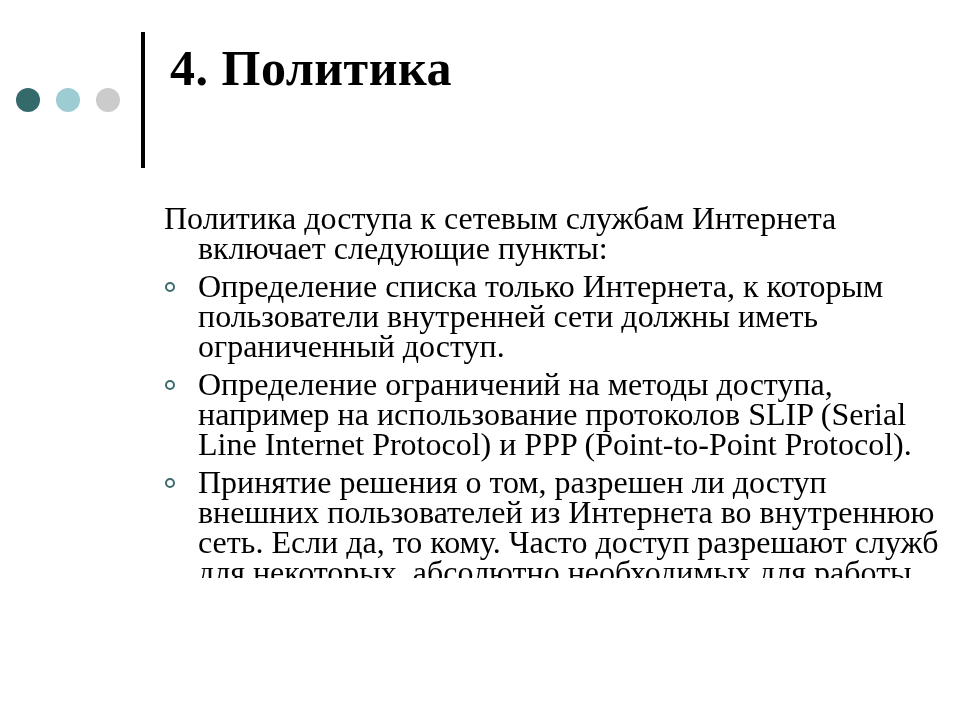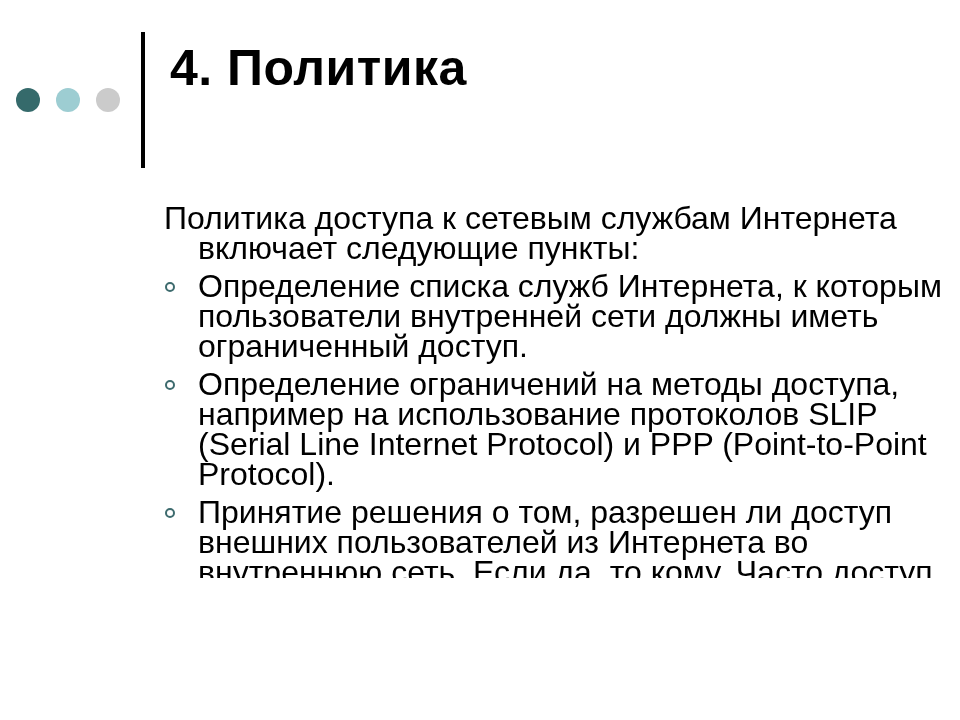--- a/index.html
+++ b/index.html
@@ -6,21 +6,21 @@
       margin: 0;
       padding: 0;
       background: #ffffff;
     }
     .slide {
       position: relative;
       width: 960px;
       height: 578px;
       background: #ffffff;
       overflow: hidden;
-      font-family: Liberation Sans, sans-serif;
+      font-family: Liberation Serif, serif;
       color: #000000;
     }
     .dots {
       position: absolute;
       left: 16px;
       top: 88px;
       height: 24px;
       display: flex;
       align-items: center;
     }
@@ -97,21 +97,21 @@
 
   <h1 class="title">
     <span>4. Политика</span>
   </h1>
 
   <div class="body">
     <p class="intro">Политика доступа к сетевым службам Интернета включает следующие пункты:</p>
     <ul class="bullets">
       <li class="bullet">
         <span class="bullet-marker"></span>
-        <span>Определение списка служб Интернета, к которым пользователи внутренней сети должны иметь ограниченный доступ.</span>
+        <span>Определение списка только Интернета, к которым пользователи внутренней сети должны иметь ограниченный доступ.</span>
       </li>
       <li class="bullet">
         <span class="bullet-marker"></span>
         <span>Определение ограничений на методы доступа, например на использование протоколов SLIP (Serial Line Internet Protocol) и PPP (Point-to-Point Protocol).</span>
       </li>
       <li class="bullet">
         <span class="bullet-marker"></span>
         <span>Принятие решения о том, разрешен ли доступ внешних пользователей из Интернета во внутреннюю сеть. Если да, то кому. Часто доступ разрешают служб для некоторых, абсолютно необходимых для работы предприятия служб, например электронной почты.</span>
       </li>
     </ul>

